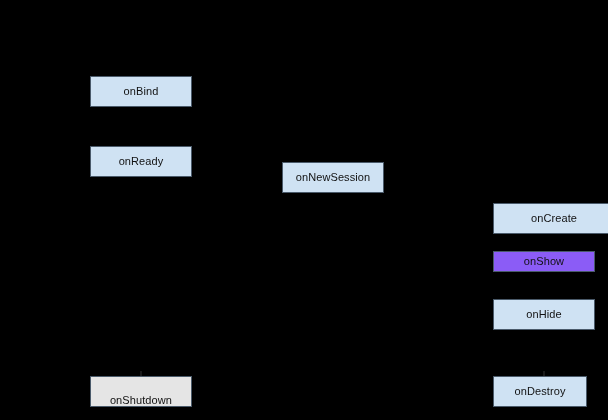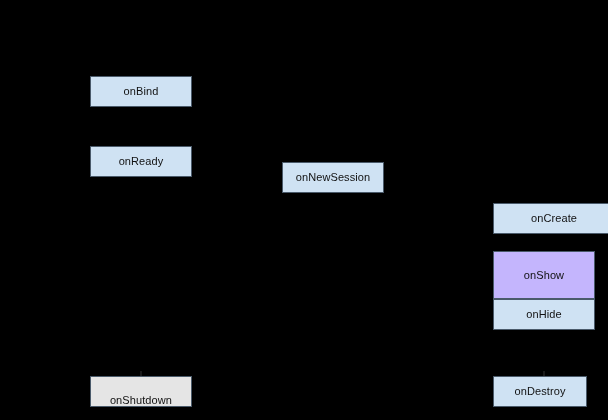--- a/index.html
+++ b/index.html
@@ -52,21 +52,21 @@
   </div>
 
   <div class="node" style="left: 282px; top: 162px; width: 102px; height: 31px; background: rgb(207, 226, 243); border-color: rgb(74, 90, 106); color: rgb(17, 17, 17);">
     <span class="node-label">onNewSession</span>
   </div>
 
   <div class="node" style="left: 493px; top: 203px; width: 122px; height: 31px; background: rgb(207, 226, 243); border-color: rgb(74, 90, 106); color: rgb(17, 17, 17);">
     <span class="node-label">onCreate</span>
   </div>
 
-  <div class="node" style="left: 493px; top: 251px; width: 102px; height: 48px; background: #c4b5fd; border-color: rgb(74, 90, 106); color: rgb(17, 17, 17);">
+  <div class="node" style="left: 493px; top: 251px; width: 102px; height: 21px; background: #8b5cf6; border-color: rgb(74, 90, 106); color: rgb(17, 17, 17);">
     <span class="node-label">onShow</span>
   </div>
 
   <div class="node" style="left: 493px; top: 299px; width: 102px; height: 31px; background: rgb(207, 226, 243); border-color: rgb(74, 90, 106); color: rgb(17, 17, 17);">
     <span class="node-label">onHide</span>
   </div>
 
   <div class="node" style="left: 90px; top: 376px; width: 102px; height: 31px; background: #e5e5e5; border-color: rgb(74, 90, 106); color: rgb(17, 17, 17); align-items: flex-end;">
     <span class="node-label">onShutdown</span>
   </div>

